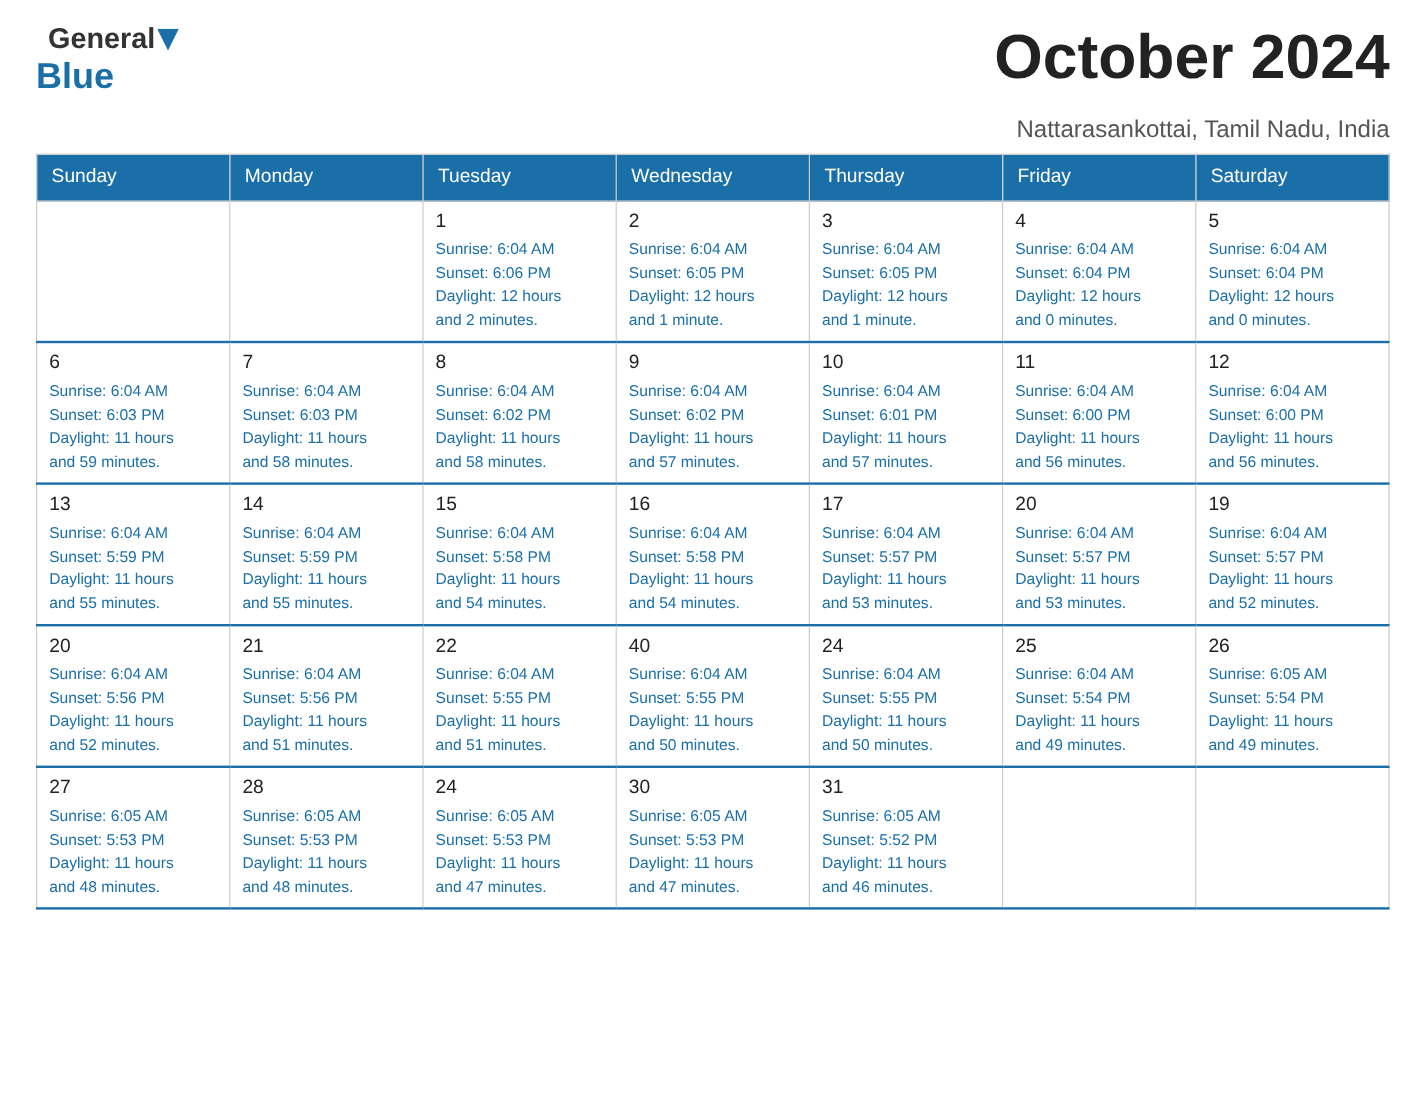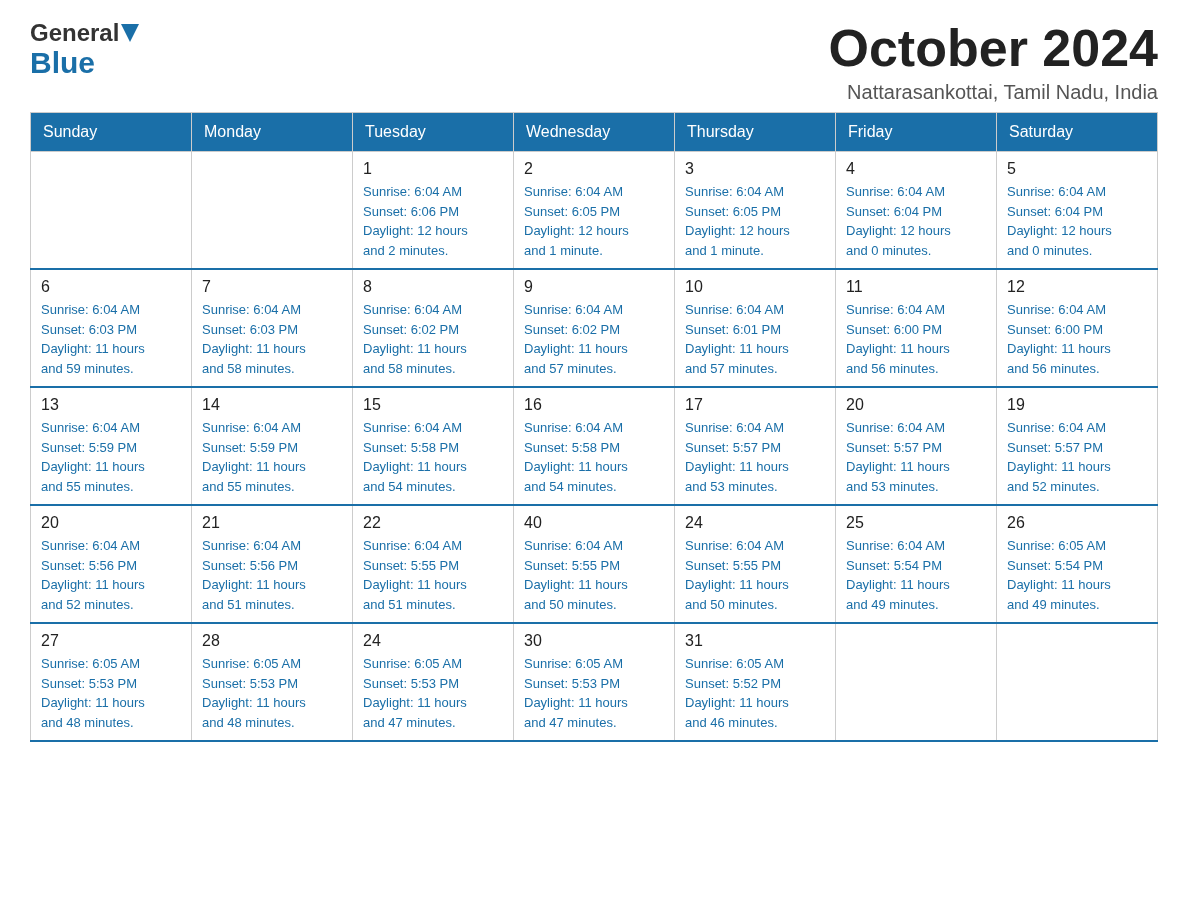--- a/index.html
+++ b/index.html
@@ -27,21 +27,21 @@
     }
     .month-title {
       font-size: 52px;
       font-weight: bold;
       color: #222;
       line-height: 1.1;
     }
     .location {
       font-size: 20px;
       color: #555;
-      margin-top: 4px;
+      margin-top: 20px;
     }
     .calendar-table {
       width: 100%;
       border-collapse: collapse;
       margin-top: 6px;
     }
     .calendar-table th {
       background-color: #1a6fa8;
       color: #fff;
       font-size: 16px;
@@ -92,21 +92,21 @@
       align-items: center;
     }
   </style>
 </head>
 <body>
 
 <div class="header">
   <div class="logo">
     <div class="logo-wrapper">
       <div class="logo-line1">
-        <span style="font-size:24px;font-weight:bold;color:#333;">General</span>
+        <span style="font-size:24px;font-weight:bold;color:#333;margin-left:10px;">General</span>
         <span style="display:inline-block;margin-left:2px;margin-top:4px;">
           <svg width="18" height="18" viewBox="0 0 18 18">
               <polygon points="0,0 18,0 9,18" fill="#1a6fa8"></polygon>
             </svg>
         </span>
       </div>
       <div class="logo-line2">
         <span style="font-size:30px;font-weight:bold;color:#1a6fa8;">Blue</span>
       </div>
     </div>

